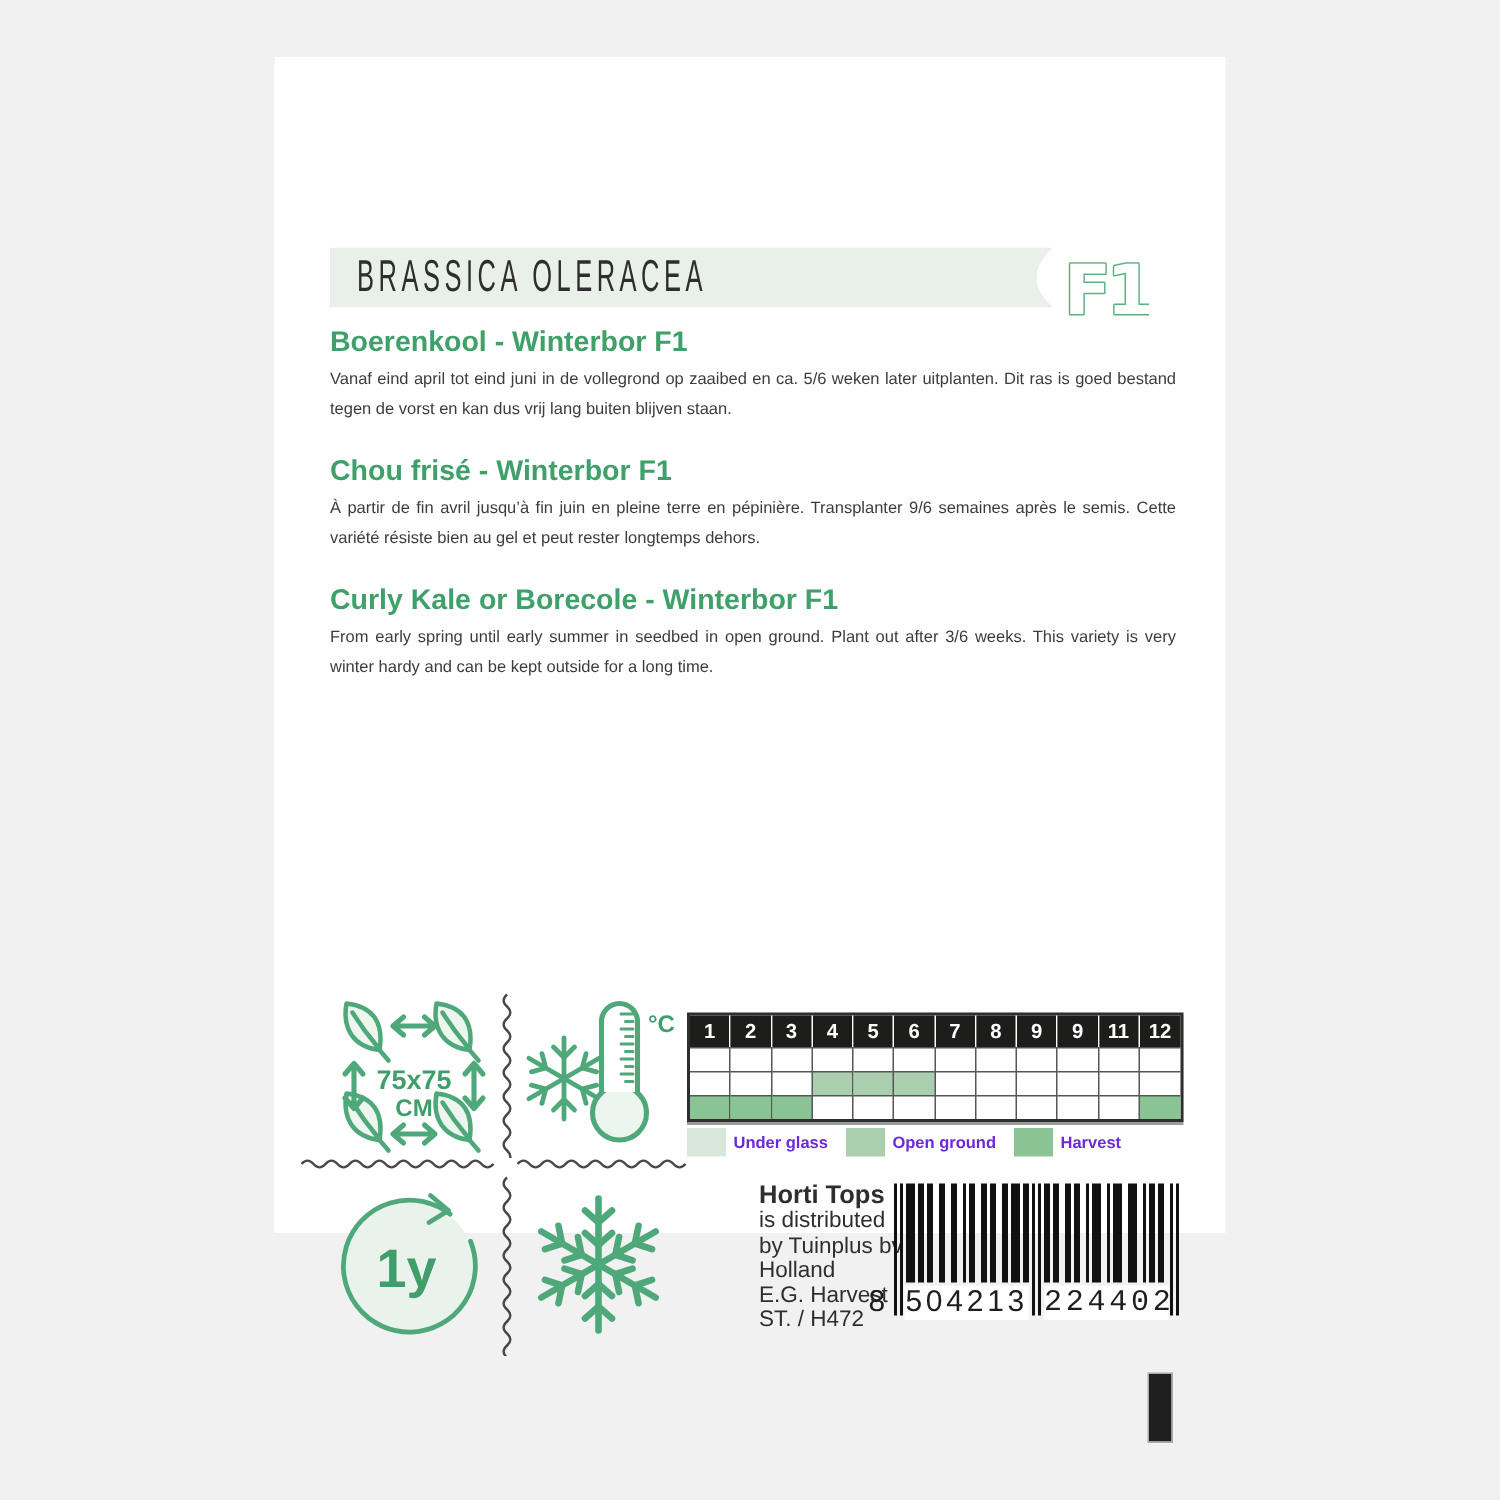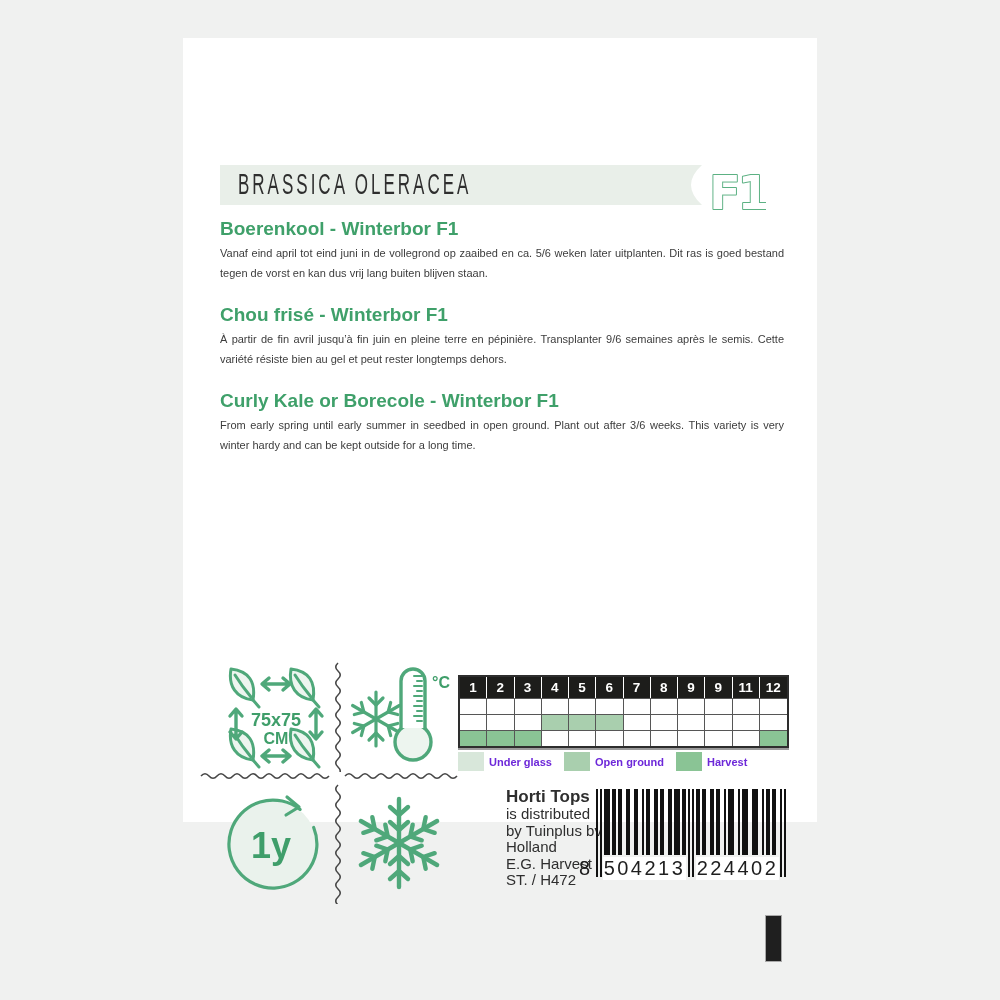--- a/index.html
+++ b/index.html
@@ -49,21 +49,21 @@
   .dist-name{font-size:17px;font-weight:bold;line-height:19px;}
   .dist-line{font-size:15px;line-height:16.5px;}
 
   
   .barcode{position:absolute;left:413px;top:751px;width:190px;height:100px;}
   .bars{position:absolute;left:0;top:0;display:flex;align-items:flex-start;}
   .bar{width:2px;}
   .bc-digits{position:absolute;top:68px;font-size:20px;letter-spacing:2.5px;color:#1e1e1e;background:#fff;text-align:center;}
   .bc-first{left:-17px;background:transparent;letter-spacing:0;}
   .bc-left{left:7px;width:83px;}
-  .bc-right{left:100px;width:83px;}
+  .bc-right{left:100px;width:83px;font-family:Liberation Mono, monospace;}
 
   .print-mark{position:absolute;left:583px;top:878px;width:15px;height:45px;background:#1f1f1f;outline:1px solid #a9a9a9;}
 </style>
 </head>
 <body>
 
 <div class="stage">
   <div class="card">
 
     <div class="band">

